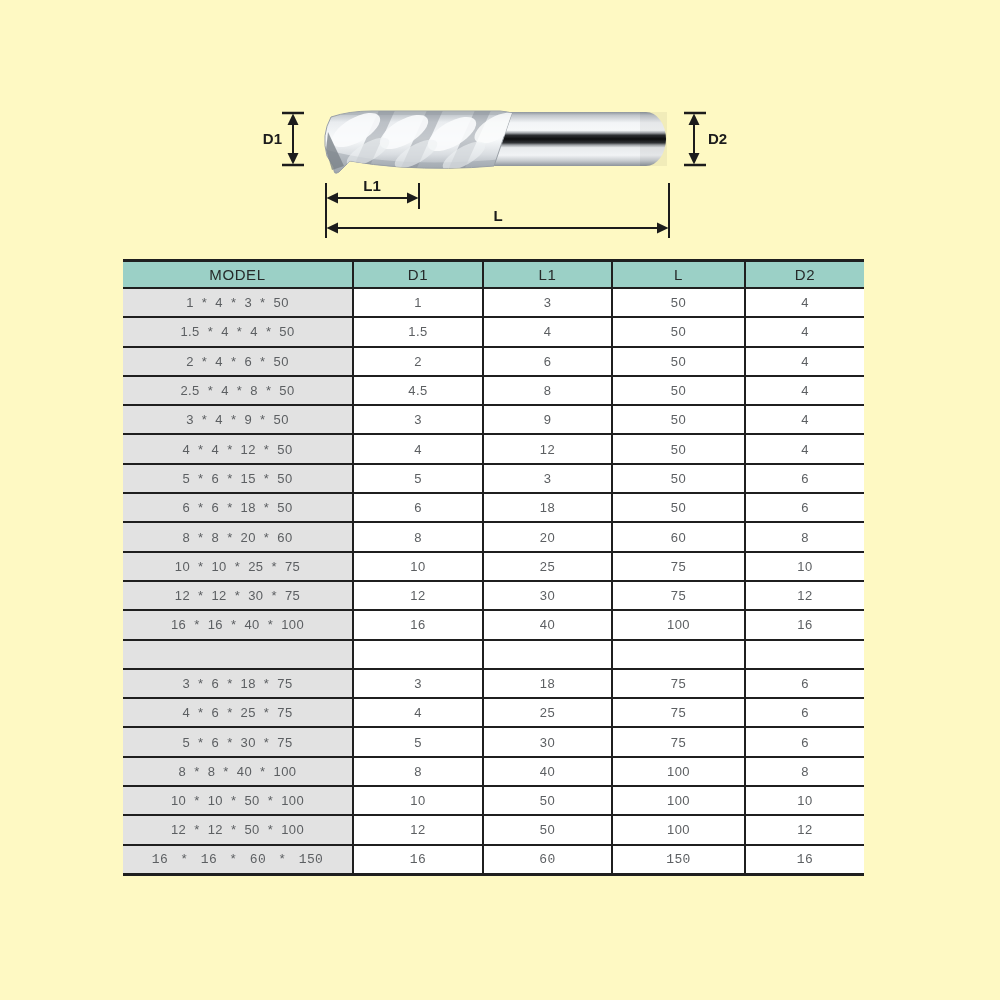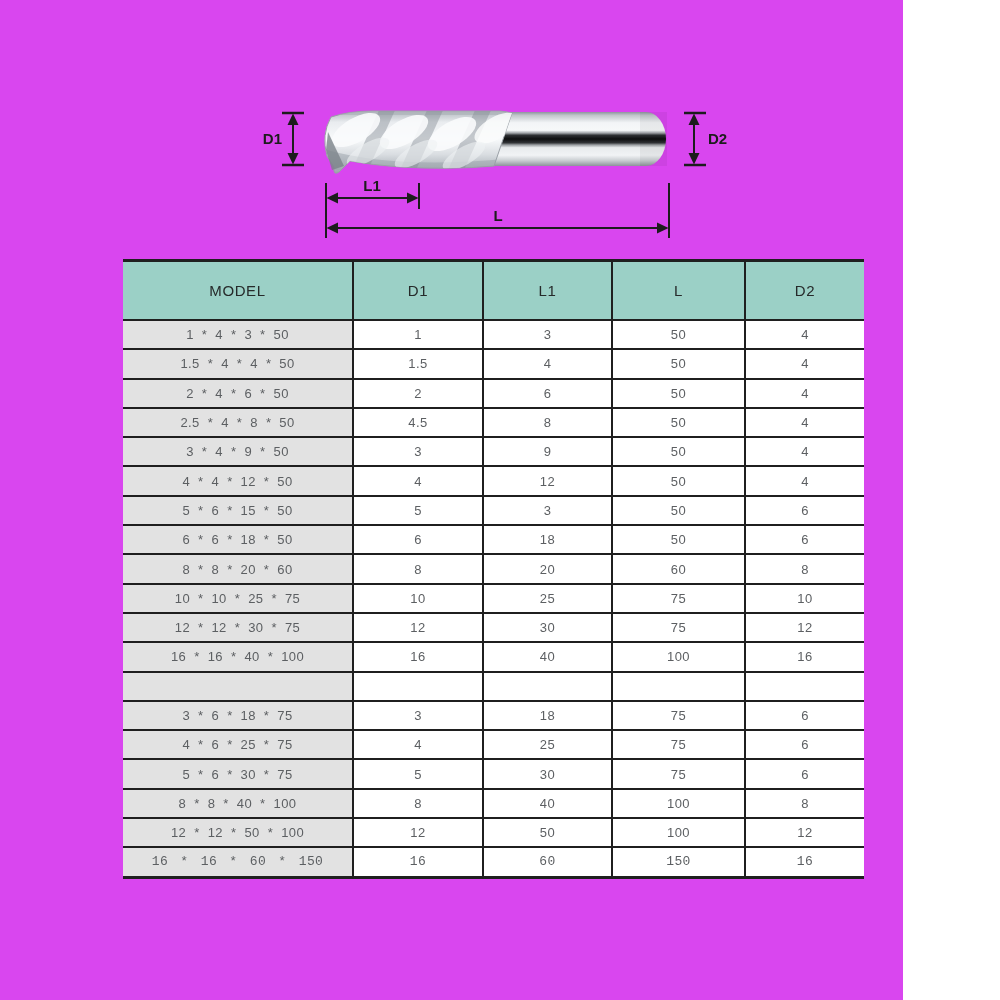--- a/index.html
+++ b/index.html
@@ -4,30 +4,30 @@
 <style>
   :root{
     --header-bg:#9bd0c6;
     --model-bg:#e2e2e2;
     --border:#1f1f1f;
     --cell-text:#5c5f62;
     --header-text:#262a2a;
   }
   html,body{margin:0;padding:0;background:#ffffff;}
   body{width:1000px;height:1000px;font-family:"Liberation Sans", sans-serif;}
-  .page{position:relative;width:903px;height:1000px;background:#d946ef;overflow:hidden;}
+  .page{position:relative;width:1000px;height:1000px;background:#fef9c3;overflow:hidden;}
   svg.diagram{position:absolute;left:0;top:0;display:block;}
 
   table.spec{
     position:absolute;left:123px;top:259px;width:741px;
     border-collapse:collapse;table-layout:fixed;
   }
   table.spec th{
     background:var(--header-bg);
-    height:25px;padding:16px;
+    height:25px;padding:0;
     font-size:15px;font-weight:400;letter-spacing:.6px;
     color:var(--header-text);text-align:center;
     border-top:3px solid var(--border);
     border-bottom:2px solid var(--border);
     margin-top:45px;
   }
   table.spec td{
     height:27.3px;padding:0;
     background:#ffffff;
     font-size:13px;letter-spacing:.4px;
@@ -273,20 +273,27 @@
           <td>6</td>
         </tr>
         <tr>
           <td class="model">8 * 8 * 40 * 100</td>
           <td>8</td>
           <td>40</td>
           <td>100</td>
           <td>8</td>
         </tr>
         <tr>
+          <td class="model">10 * 10 * 50 * 100</td>
+          <td>10</td>
+          <td>50</td>
+          <td>100</td>
+          <td>10</td>
+        </tr>
+        <tr>
           <td class="model">12 * 12 * 50 * 100</td>
           <td>12</td>
           <td>50</td>
           <td>100</td>
           <td>12</td>
         </tr>
         <tr>
           <td class="model">16 * 16 * 60 * 150</td>
           <td>16</td>
           <td>60</td>

